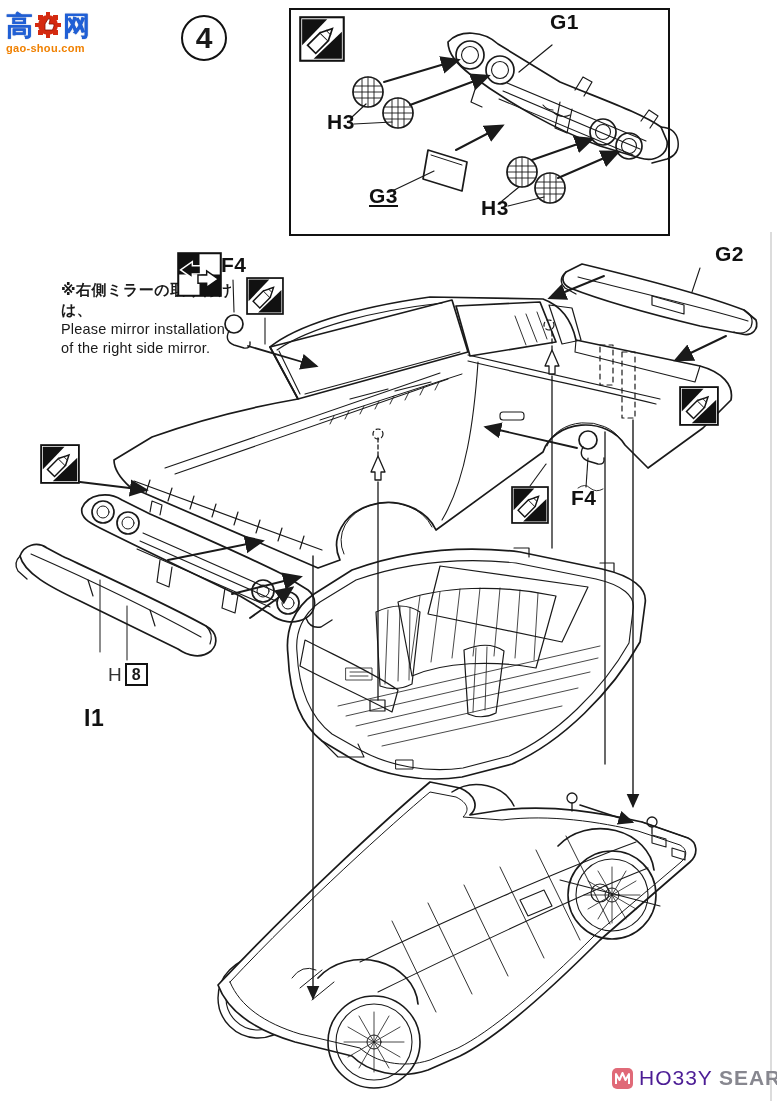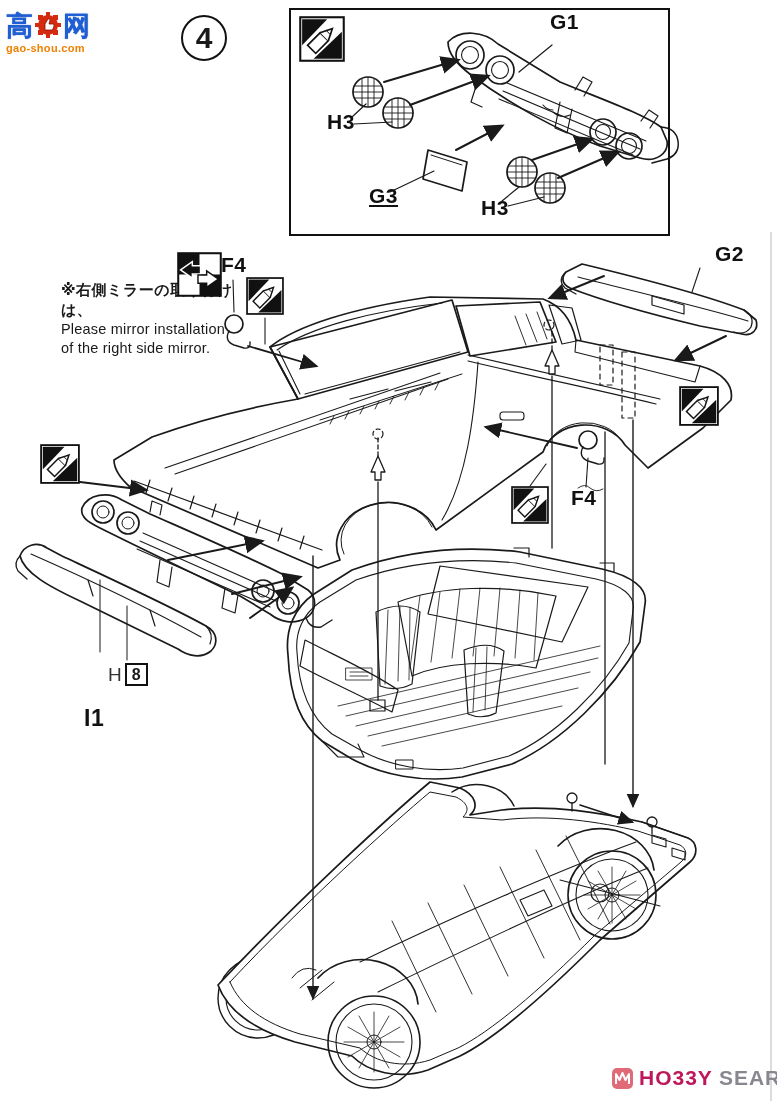--- a/index.html
+++ b/index.html
@@ -18,21 +18,21 @@
   #watermark{position:absolute;left:6px;top:12px;z-index:4;line-height:1;}
   #watermark .row{display:flex;align-items:center;gap:2px;}
   #watermark .cjk{font-size:27px;font-weight:bold;color:#1f5fd6;text-shadow:0 0 1px #0b3ea8;}
   #watermark .url{font-size:11px;font-weight:bold;color:#f08000;margin-top:2px;letter-spacing:0.3px;}
   #paint-callout{position:absolute;left:108px;top:663px;z-index:3;display:flex;align-items:center;gap:3px;}
   #paint-callout .pfx{font-size:19px;color:#333;}
   #paint-callout .code{display:inline-block;border:2px solid #111;font-size:16px;font-weight:bold;
                        padding:1px 5px;line-height:17px;}
   #footer-logo{position:absolute;left:612px;top:1066px;z-index:4;display:flex;align-items:center;gap:6px;}
   #footer-logo .mark{width:21px;height:21px;border-radius:5px;background:#e06a78;display:flex;align-items:center;justify-content:center;}
-  #footer-logo .hobby{font-size:21px;font-weight:bold;color:#be185d;letter-spacing:1px;}
+  #footer-logo .hobby{font-size:21px;font-weight:normal;color:#4c1d95;letter-spacing:1px;}
   #footer-logo .search{font-size:21px;font-weight:bold;color:#87878f;letter-spacing:1px;}
   #scan-edge{position:absolute;left:770px;top:232px;width:2px;height:869px;background:#c9c9c9;opacity:.65;z-index:0;}
 </style>
 </head>
 <body>
 
 <div id="page">
 
   <div id="watermark">
     <div class="row">

